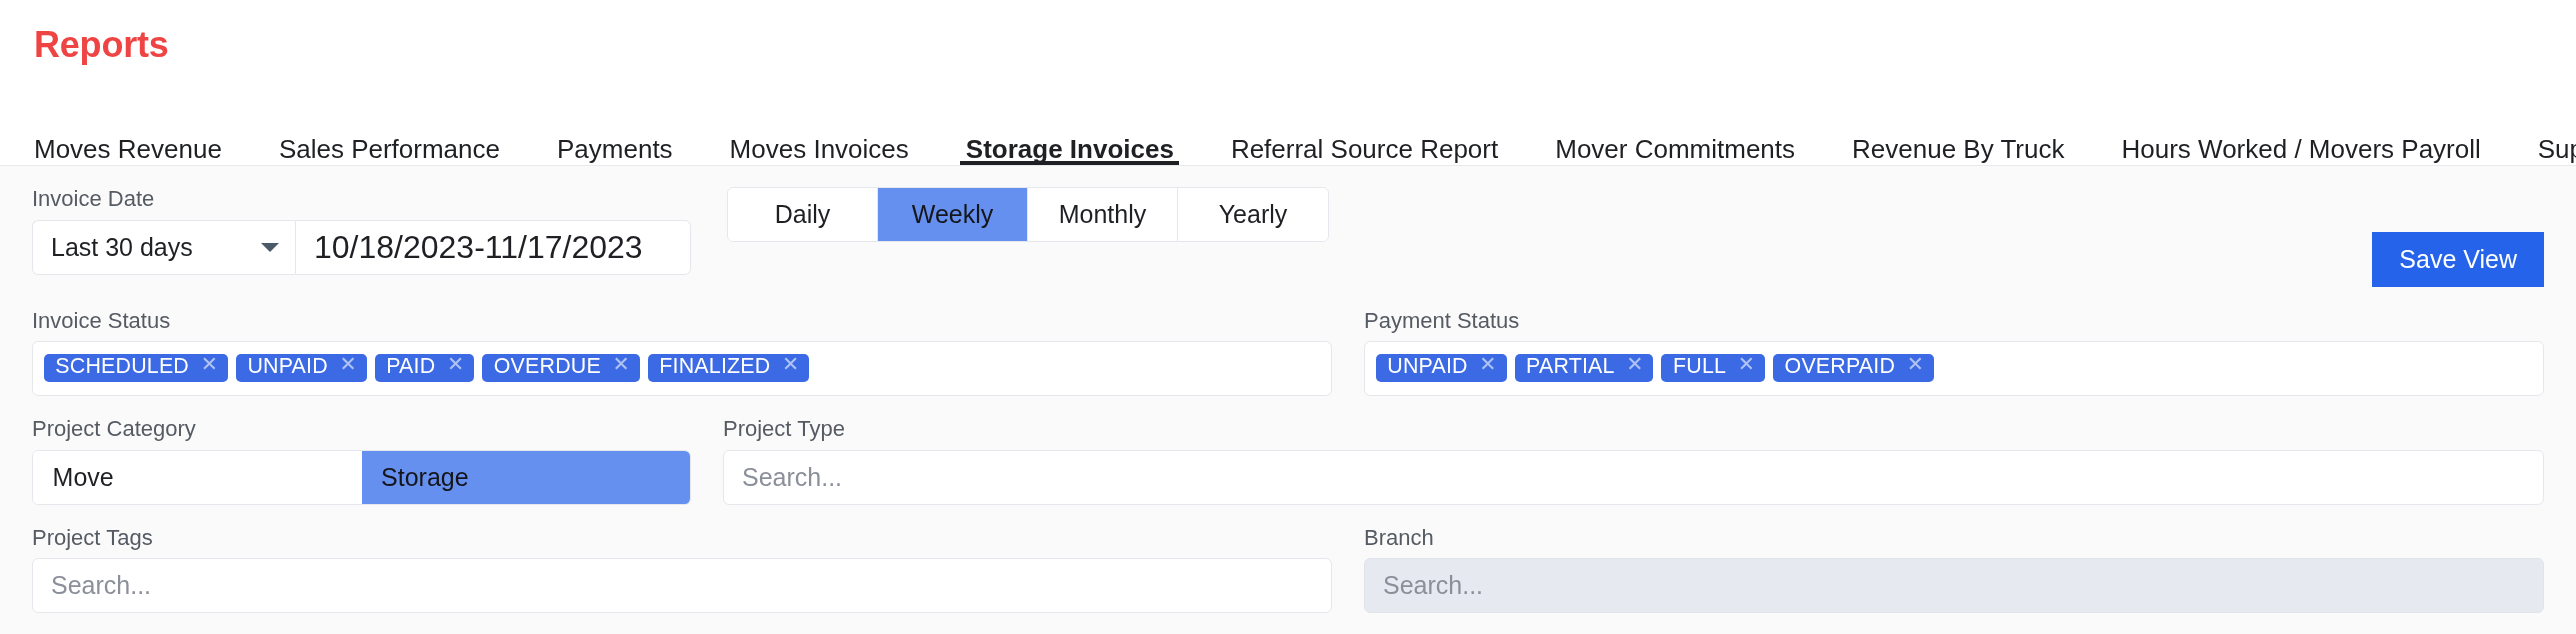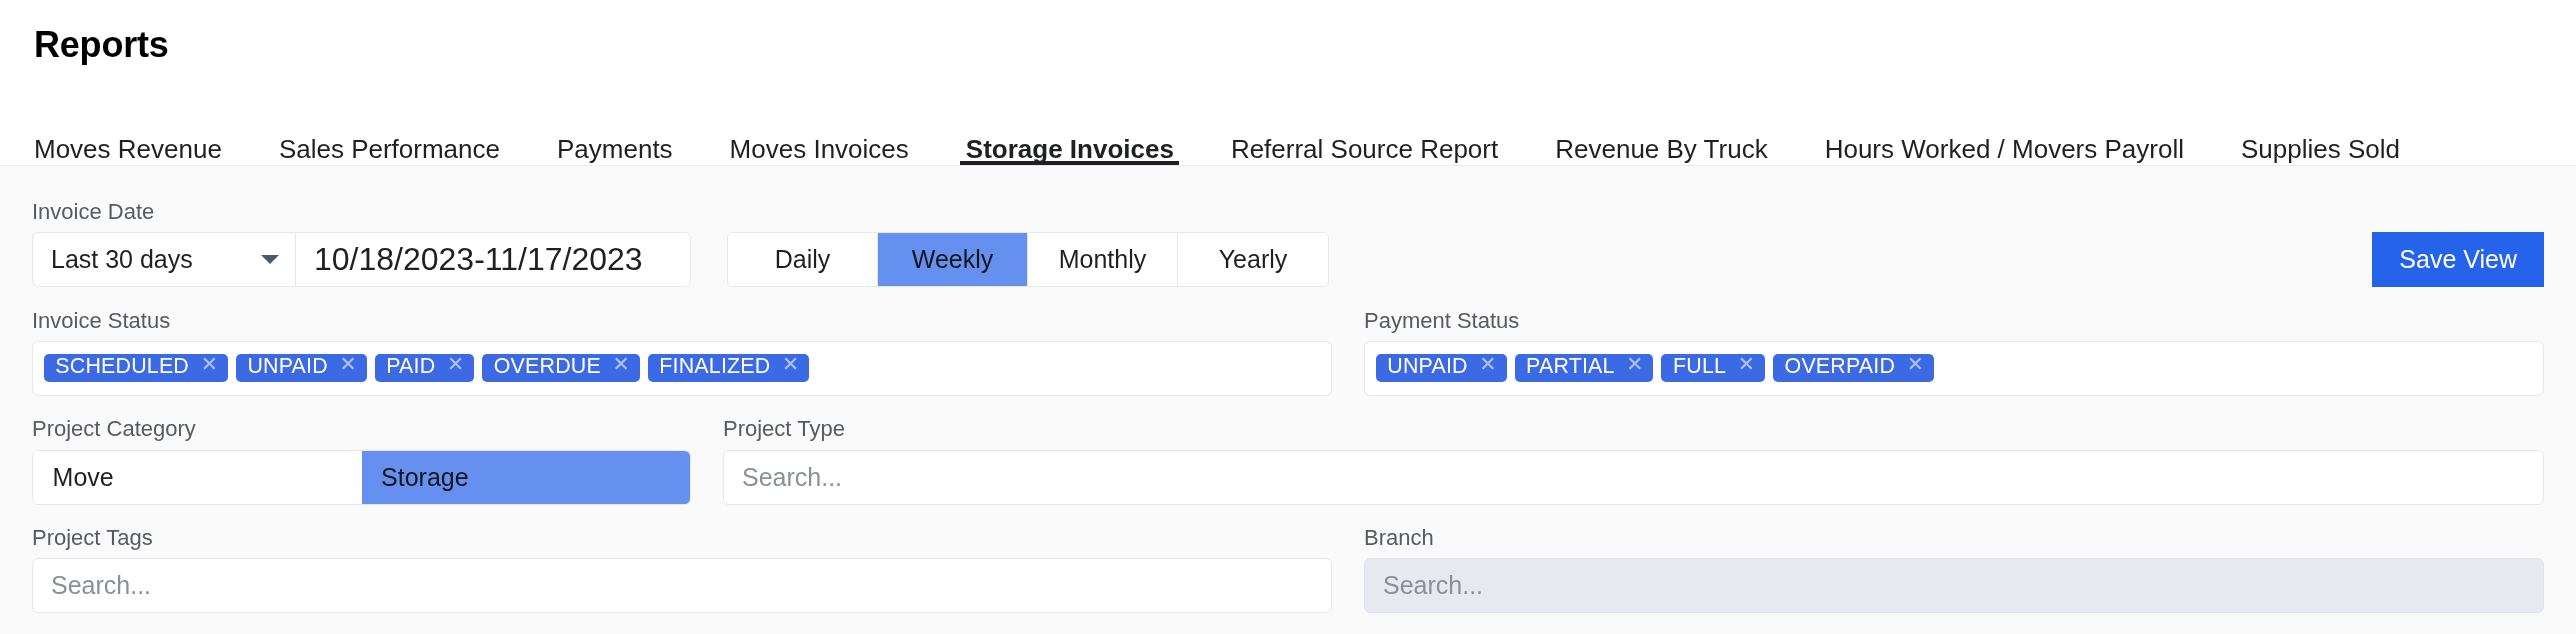--- a/index.html
+++ b/index.html
@@ -17,21 +17,21 @@
   .page-header {
     height: 89px;
     background: #ffffff;
     display: flex;
     align-items: center;
     padding-left: 34px;
   }
   .page-title {
     font-size: 36px;
     font-weight: 700;
-    color: #000000;
+    color: #ef4444;
     letter-spacing: -0.2px;
   }
 
   
   .tab-bar {
     height: 77px;
     background: #ffffff;
     border-bottom: 1.8px solid #e9eaee;
     display: flex;
     align-items: flex-end;
@@ -76,21 +76,21 @@
     font-size: 22px;
     color: #555a63;
     margin-bottom: 8px;
     line-height: 1.1;
     font-weight: 400;
   }
 
   
   .row1 {
     display: flex;
-    align-items: flex-end;
+    align-items: flex-start;
     height: 100px;
     position: relative;
   }
   .invoice-date-group { width: 659px; }
 
   .date-control {
     display: flex;
     height: 55px;
     width: 659px;
   }
@@ -270,20 +270,21 @@
   <div class="page-title">Reports</div>
 </div>
 
 <nav class="tab-bar" id="tab-bar">
     <div class="tab">Moves Revenue</div>
     <div class="tab">Sales Performance</div>
     <div class="tab">Payments</div>
     <div class="tab">Moves Invoices</div>
     <div class="tab active">Storage Invoices</div>
     <div class="tab">Referral Source Report</div>
+    <div class="tab">Mover Commitments</div>
     <div class="tab">Revenue By Truck</div>
     <div class="tab">Hours Worked / Movers Payroll</div>
     <div class="tab">Supplies Sold</div>
   </nav>
 
 <section class="filters">
 
   <div class="row1">
 
     <div class="invoice-date-group">

